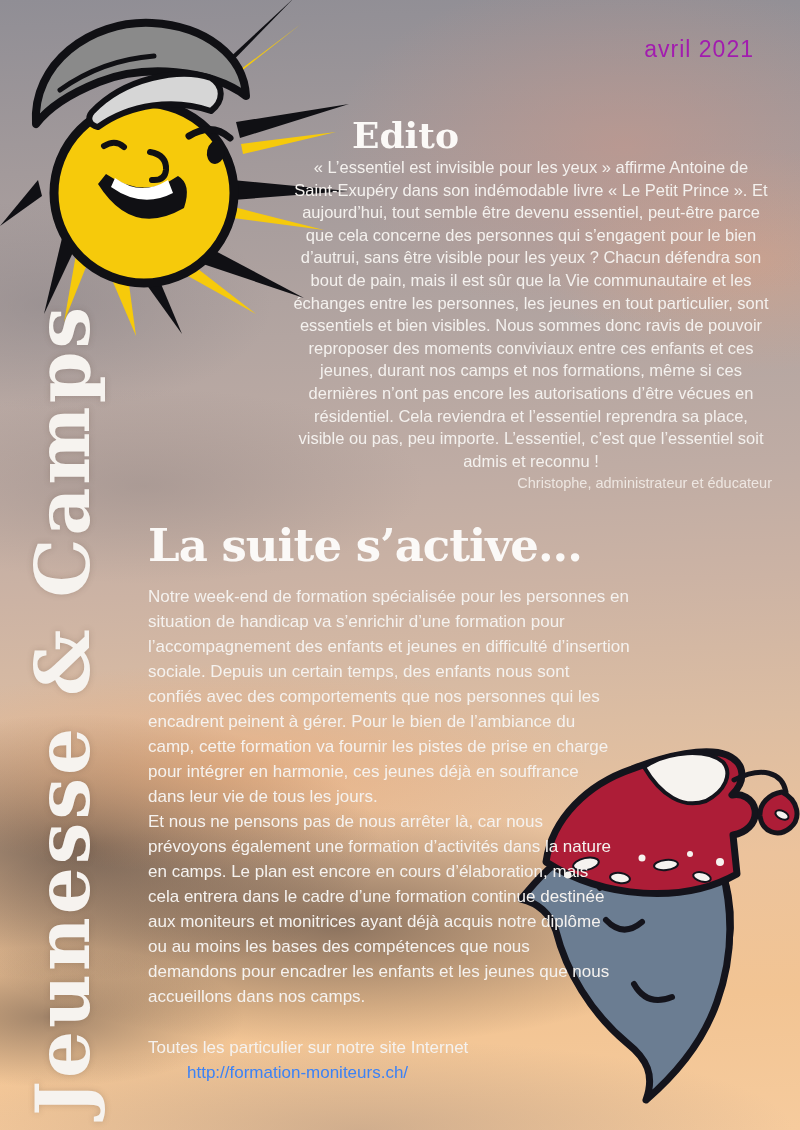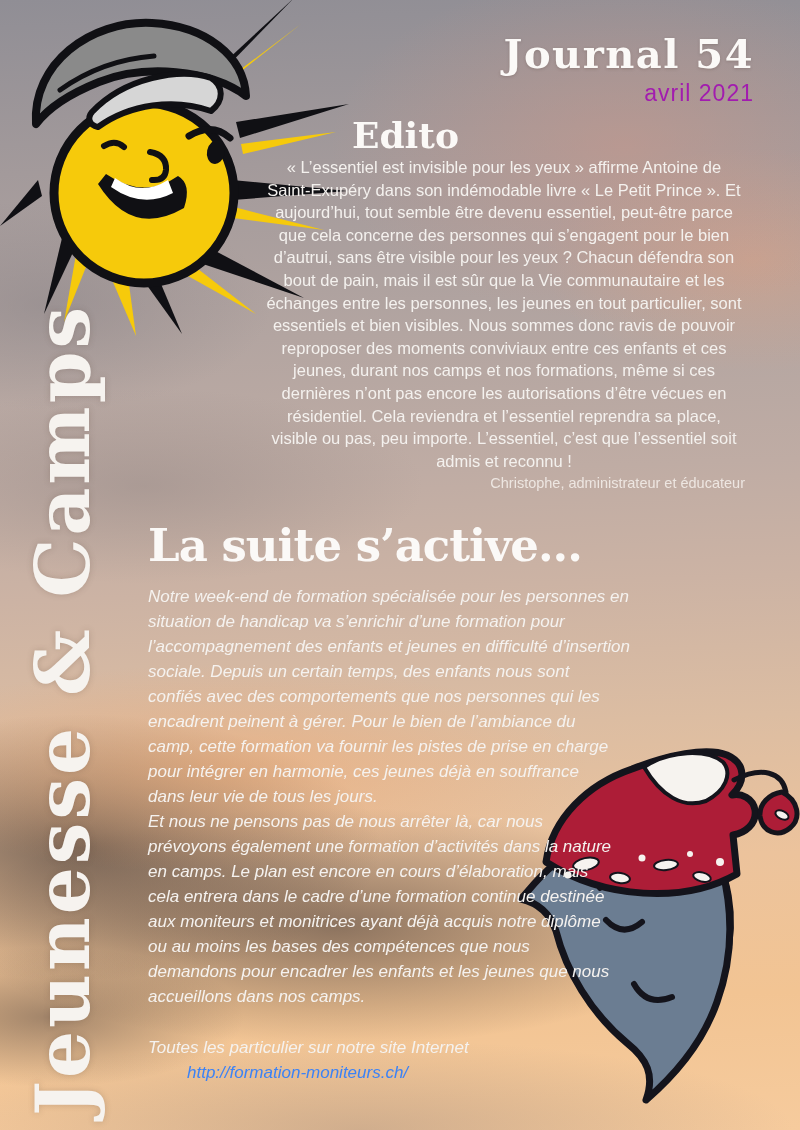--- a/index.html
+++ b/index.html
@@ -43,31 +43,31 @@
     text-shadow:0 0 6px rgba(90,70,60,.25);
     white-space:nowrap;
   }
 
   
   .edito-heading{
     left:352px;top:114px;margin:0;
     font-family:"DejaVu Serif",serif;font-weight:bold;
     font-size:36px;color:#fbf9f7;
   }
-  .edito{left:263px;top:156px;width:482px;text-align:center;}
+  .edito{left:290px;top:156px;width:482px;text-align:center;}
   .edito-body{margin:0;font-size:16.5px;line-height:1.37;color:#f4f1ee;}
   .edito-byline{margin:3px 0 0;font-size:14.5px;color:rgba(250,246,242,.78);text-align:right;}
 
   
   .article{left:148px;top:519px;width:614px;}
   .article h2{
     margin:0 0 12px;font-family:"DejaVu Serif",serif;font-weight:bold;
     font-size:45px;letter-spacing:-1px;color:#fbf9f7;
   }
-  .article-body{font-size:17px;line-height:25px;color:#f5f2ef;font-style:italic;}
+  .article-body{font-size:17px;line-height:25px;color:#f5f2ef;}
   .article-body p{margin:0;}
   .article-body p.info{margin-top:26px;}
   .moon-float{
     float:right;width:150px;height:388px;margin-top:150px;
     shape-outside:polygon(58% 0%,100% 0%,100% 100%,0% 100%,0% 18%);
   }
   .link{display:block;color:#3b82f6;text-decoration:none;font-size:17px;line-height:25px;margin-left:39px;}
 </style>
 </head>
 <body>
@@ -139,21 +139,20 @@
 
       <path d="M240,68 C268,54 288,60 292,80" fill="none" stroke="#14141c" stroke-width="5"></path>
       <path d="M288,80 C304,88 308,106 296,116 C284,126 268,120 266,104 C265,92 275,82 288,80 Z" fill="#ad1d37" stroke="#14141c" stroke-width="5"></path>
       <ellipse cx="288" cy="103" rx="7" ry="4" fill="#f6f3ef" stroke="#14141c" stroke-width="2" transform="rotate(25 288 103)"></ellipse>
     </g>
   </svg>
 
   <div class="txt vertical-brand">Jeunesse &amp; Camps</div>
 
   <header class="txt masthead">
-    <h1>Journal 54</h1>
     <div class="issue-date">avril 2021</div>
   </header>
 
   <h2 class="txt edito-heading">Edito</h2>
   <section class="txt edito">
     <p class="edito-body">«&nbsp;L’essentiel est invisible pour les yeux&nbsp;» affirme Antoine de Saint-Exupéry dans son indémodable livre «&nbsp;Le Petit Prince&nbsp;». Et aujourd’hui, tout semble être devenu essentiel, peut-être parce que cela concerne des personnes qui s’engagent pour le bien d’autrui, sans être visible pour les yeux&nbsp;? Chacun défendra son bout de pain, mais il est sûr que la Vie communautaire et les échanges entre les personnes, les jeunes en tout particulier, sont essentiels et bien visibles. Nous sommes donc ravis de pouvoir reproposer des moments conviviaux entre ces enfants et ces jeunes, durant nos camps et nos formations, même si ces dernières n’ont pas encore les autorisations d’être vécues en résidentiel. Cela reviendra et l’essentiel reprendra sa place, visible ou pas, peu importe. L’essentiel, c’est que l’essentiel soit admis et reconnu&nbsp;!</p>
     <p class="edito-byline">Christophe, administrateur et éducateur</p>
   </section>
 
   <section class="txt article">

